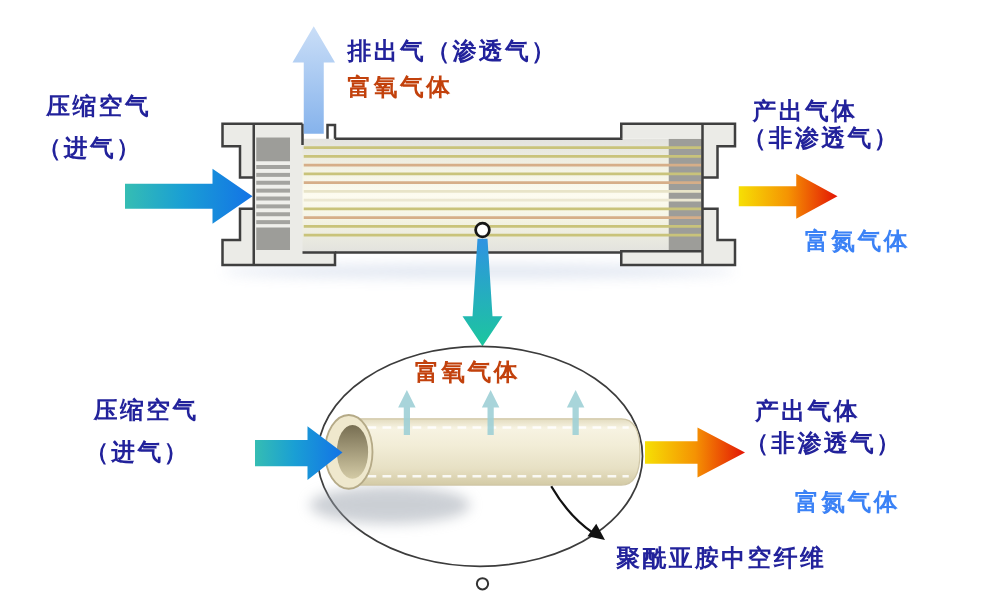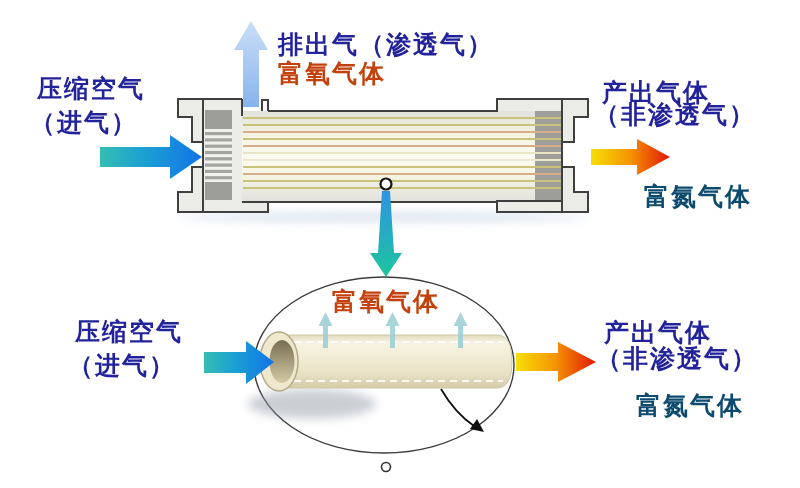--- a/index.html
+++ b/index.html
@@ -2,26 +2,26 @@
 <html><head>
 <meta charset="utf-8">
 <style>
   html,body{margin:0;padding:0;background:#ffffff;}
   #stage{
     position:relative;width:800px;height:488px;overflow:hidden;background:#ffffff;
     font-family:"DejaVu Sans",sans-serif;
   }
   #art{position:absolute;left:0;top:0;}
   .lbl{
-    position:absolute;font-size:25px;font-weight:bold;letter-spacing:2px;
+    position:absolute;font-size:19px;font-weight:bold;letter-spacing:2px;
     line-height:1.15;white-space:nowrap;color:#22229b;
     font-family:"DejaVu Sans",sans-serif;
   }
   .teal{color:#c2410c;}
-  .red{color:#0c4a6e;}
+  .red{color:#3b82f6;}
   .navy{color:#22229b;}
 </style>
 </head>
 <body>
 
 <div id="stage">
 
   <svg id="art" width="800" height="488" viewBox="0 0 800 488">
     <defs>
       <linearGradient id="gInlet" x1="0" y1="0" x2="1" y2="0">
@@ -162,13 +162,14 @@
 
   <div class="lbl navy" style="left:75px;top:318px;">压缩空气</div>
   <div class="lbl navy" style="left:68px;top:352px;">（进气）</div>
 
   <div class="lbl teal" style="left:332px;top:288px;">富氧气体</div>
 
   <div class="lbl navy" style="left:604px;top:319px;">产出气体</div>
   <div class="lbl navy" style="left:596px;top:345px;">（非渗透气）</div>
   <div class="lbl red" style="left:636px;top:392px;">富氮气体</div>
 
+  <div class="lbl navy" style="left:493px;top:437px;">聚酰亚胺中空纤维</div>
 </div>
 
 </body></html>

